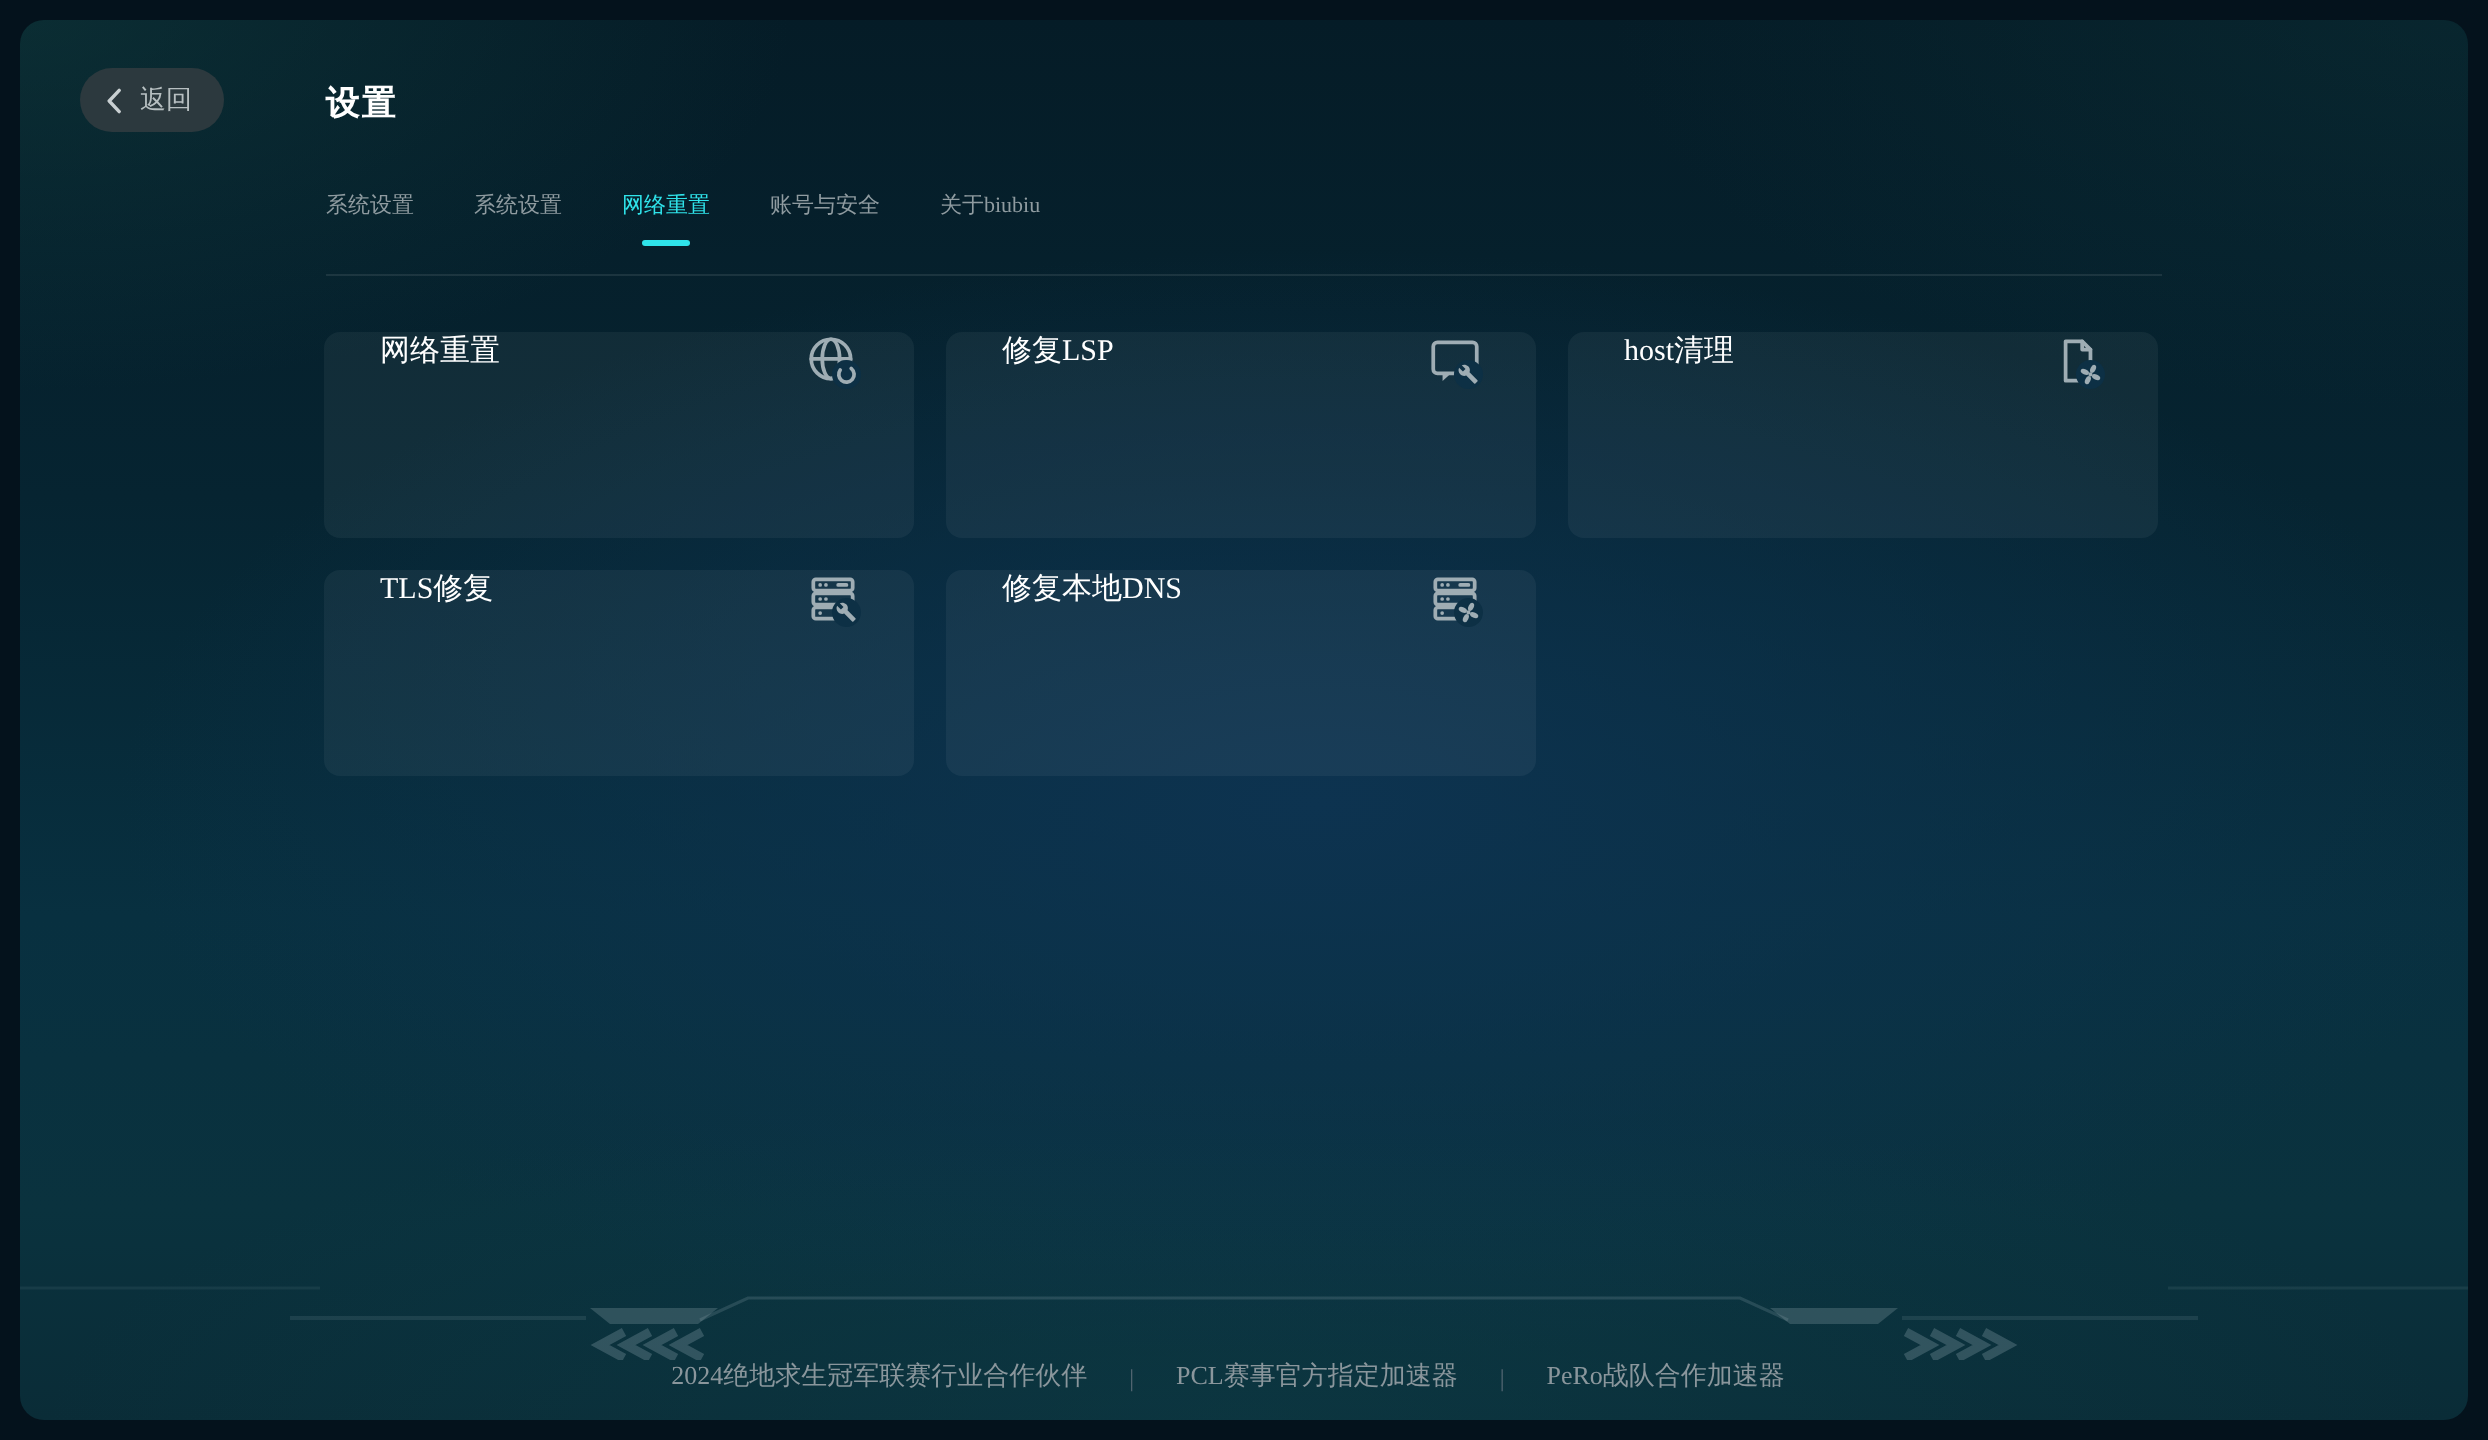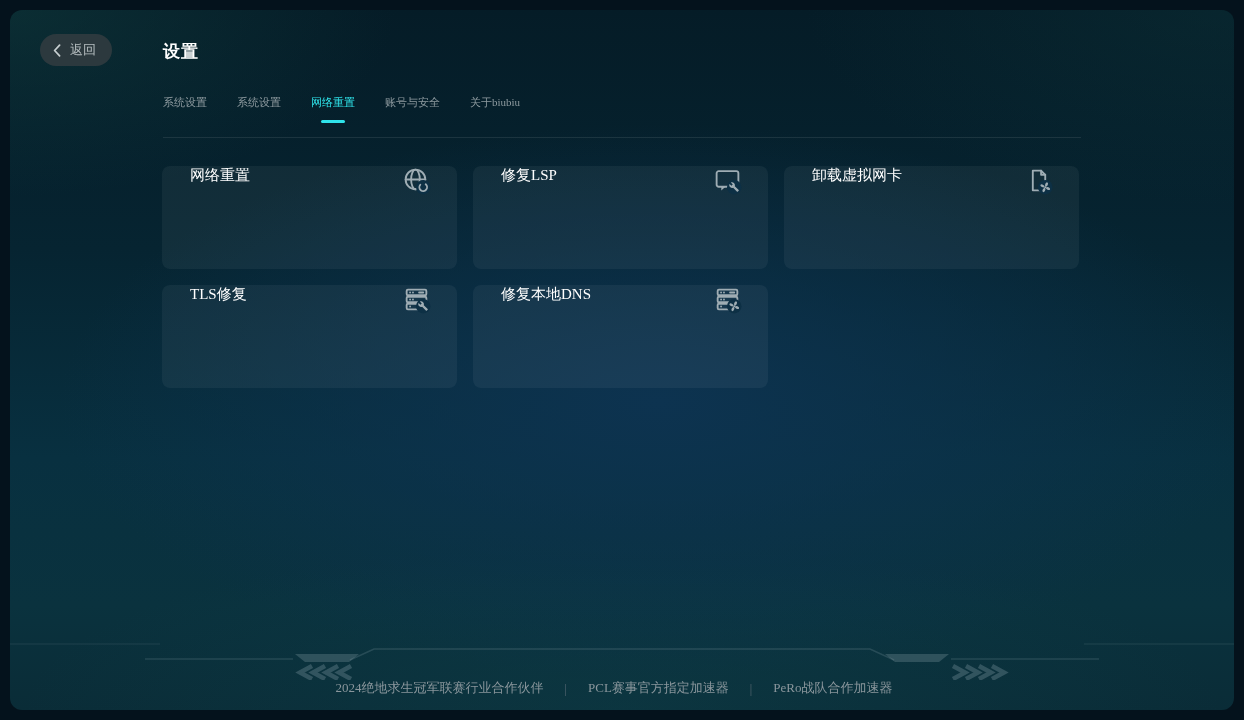--- a/index.html
+++ b/index.html
@@ -110,21 +110,21 @@
             <rect x="3.5" y="5" width="21" height="15" rx="2" stroke="currentColor" stroke-width="1.8" fill="none" stroke-linecap="round" stroke-linejoin="round"></rect>
             <path d="M8 20 h4 L8 23.6 Z" fill="currentColor"></path>
             <circle class="badge-bg" cx="20.5" cy="20.5" r="7"></circle>
             <path fill="currentColor" transform="translate(15.3 15.3) scale(0.42)" d="M22.7 19l-9.1-9.1c.9-2.3.4-5-1.5-6.9-2-2-5-2.4-7.4-1.3L9 6 6 9 1.6 4.7C.4 7.1.9 10.1 2.9 12.1c1.9 1.9 4.6 2.4 6.9 1.5l9.1 9.1c.4.4 1 .4 1.4 0l2.3-2.3c.5-.4.5-1.1.1-1.4z"></path>
           </svg>
         </span>
   </div>
 
 
   <div class="card">
-    <span class="card-label">卸载虚拟网卡</span>
+    <span class="card-label">host清理</span>
     <span class="tool-icon">
           <svg width="29" height="29" viewBox="0 0 28 28">
             <path d="M8.5 4.5 H16.5 L20.5 8.5 V23.5 H8.5 Z" stroke="currentColor" stroke-width="1.8" fill="none" stroke-linecap="round" stroke-linejoin="round"></path>
             <path d="M16.5 4.5 V8.5 H20.5" stroke="currentColor" stroke-width="1.8" fill="none" stroke-linecap="round" stroke-linejoin="round"></path>
             <circle class="badge-bg" cx="20.5" cy="20.5" r="7"></circle>
             <g fill="currentColor" transform="rotate(25 20.5 20.5)">
   <ellipse cx="20.5" cy="17.5" rx="1.25" ry="2.1"></ellipse>
               <ellipse cx="23.5" cy="20.5" rx="2.1" ry="1.25"></ellipse>
   <ellipse cx="20.5" cy="23.5" rx="1.25" ry="2.1"></ellipse>
               <ellipse cx="17.5" cy="20.5" rx="2.1" ry="1.25"></ellipse>

